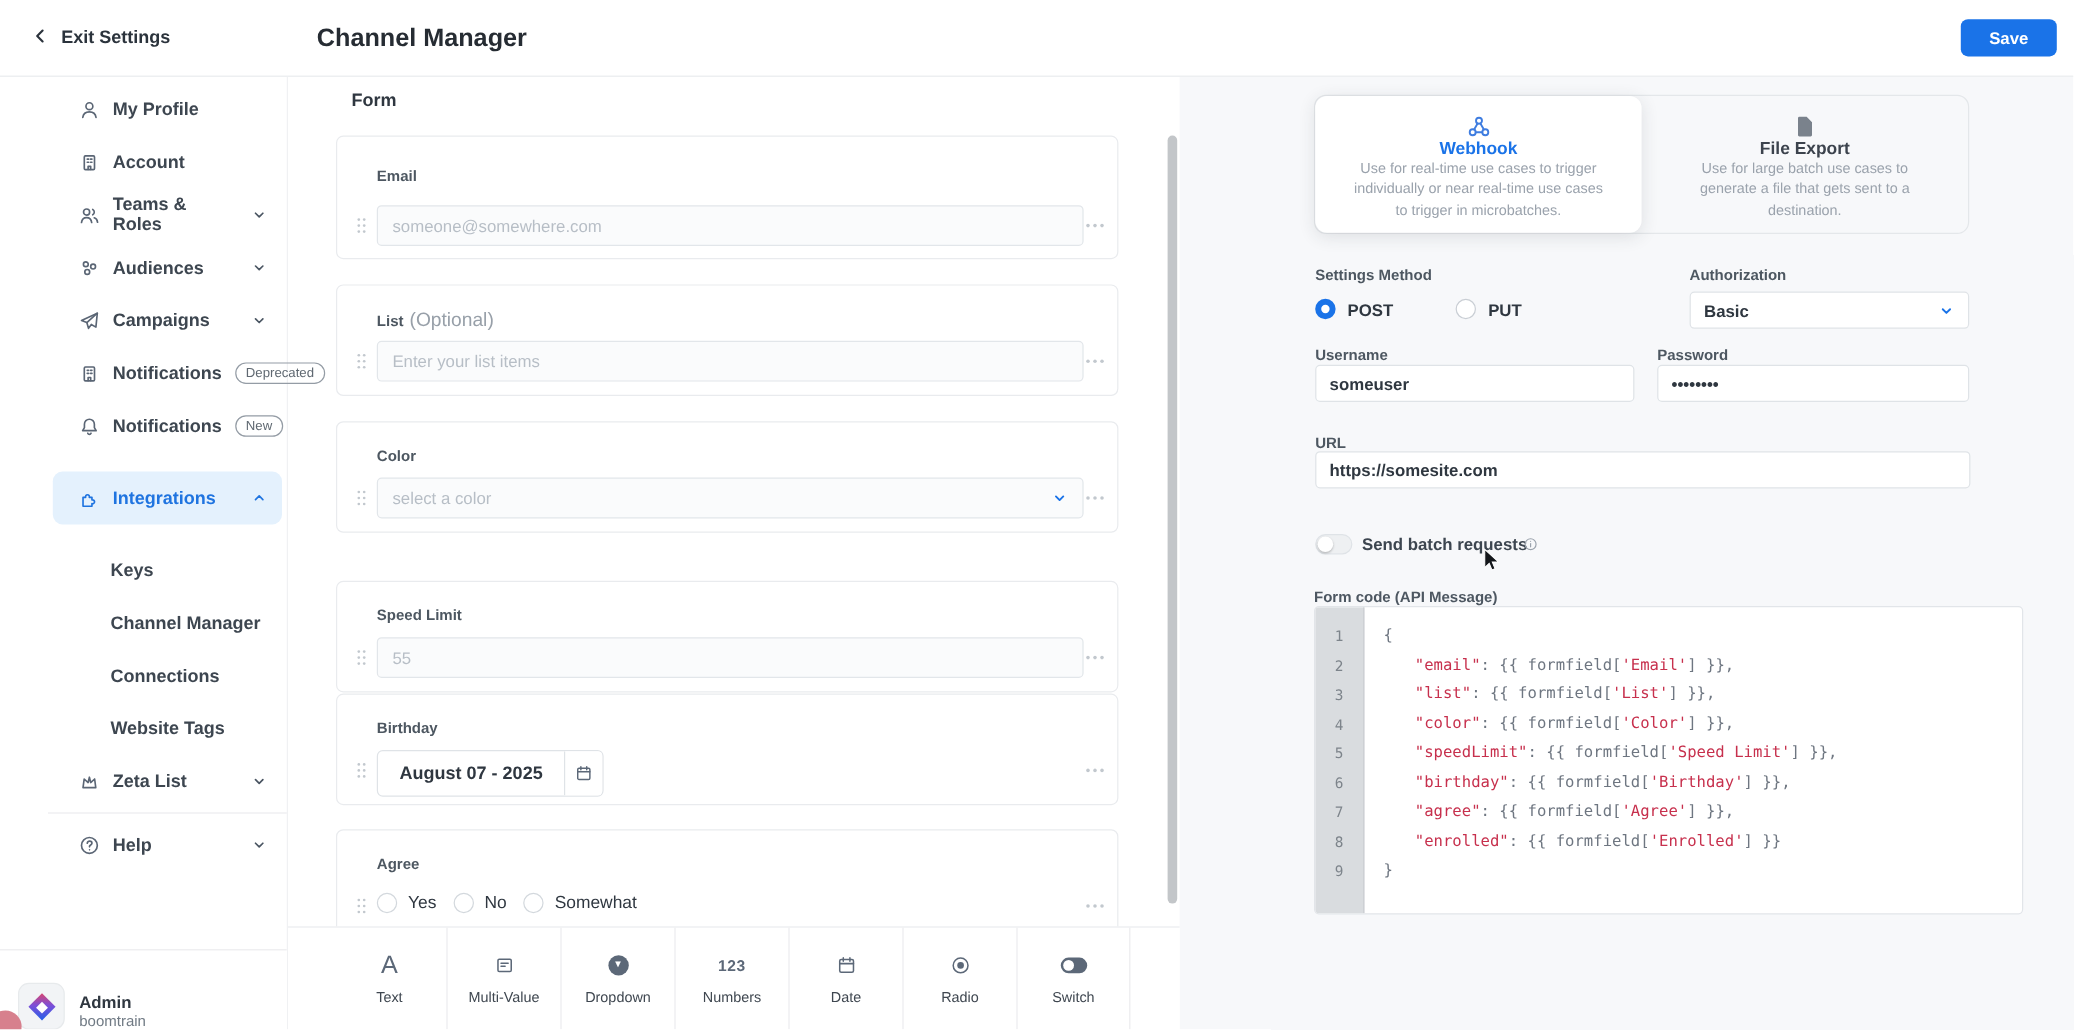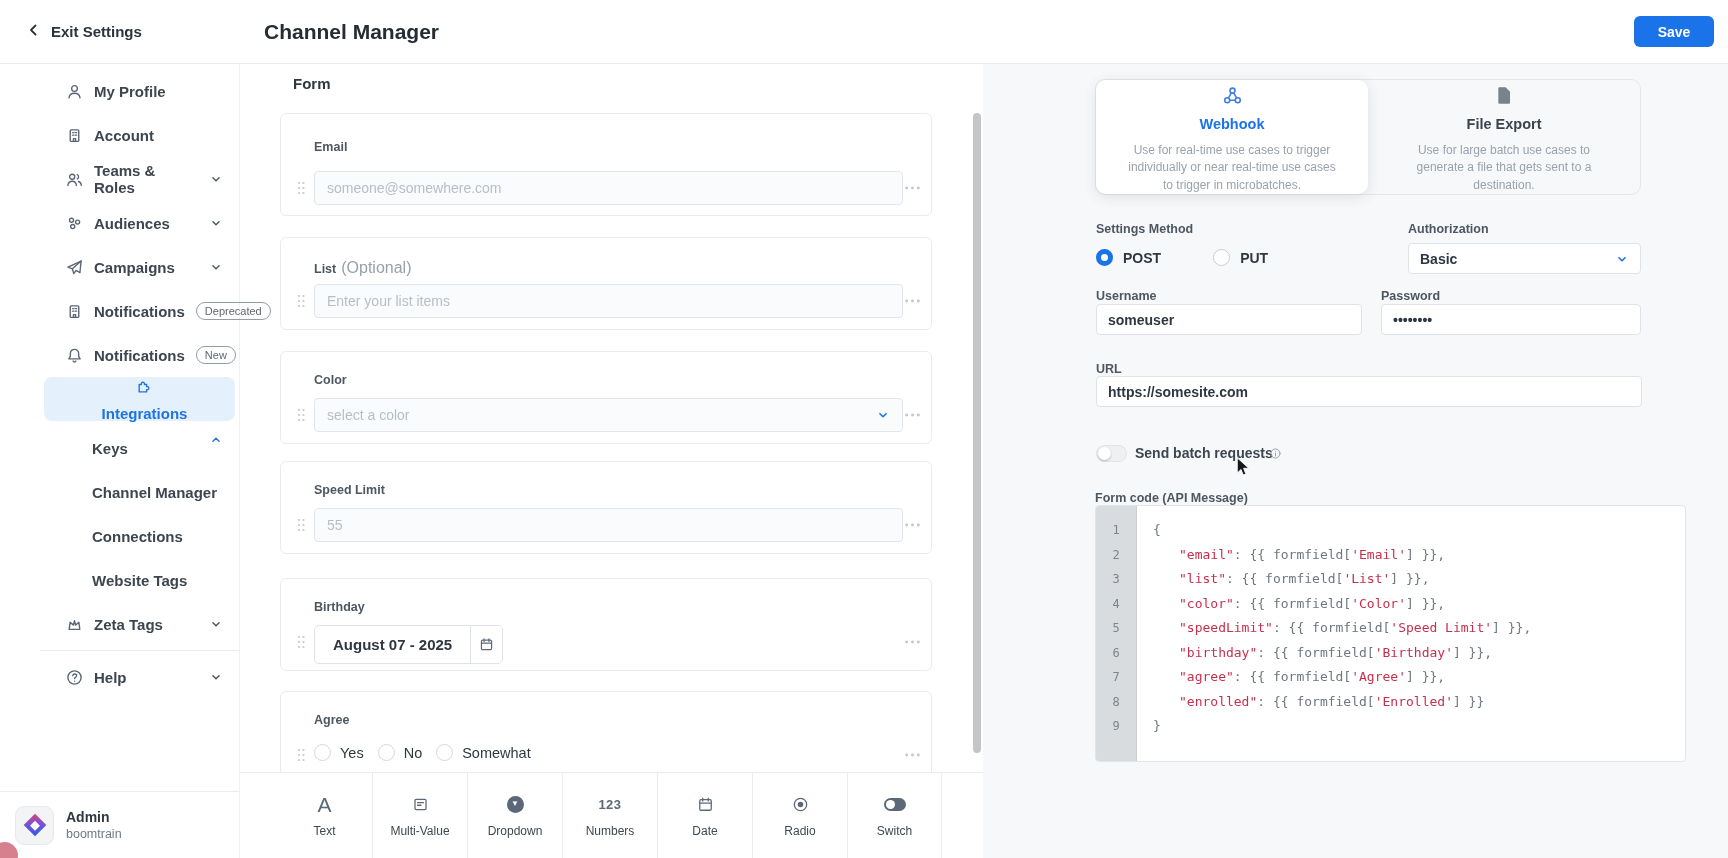--- a/index.html
+++ b/index.html
@@ -12,31 +12,31 @@
   .page-title{position:absolute;left:264px;top:0;height:63px;display:flex;align-items:center;
         font-size:21px;font-weight:700;color:#262c33;}
   .save-btn{position:absolute;right:14px;top:16px;width:80px;height:31px;background:#1a73e8;color:#fff;
         border:none;border-radius:6px;font-size:14px;font-weight:600;font-family:inherit;cursor:pointer;}
   
   .sidebar{position:absolute;top:63px;left:0;width:240px;bottom:0;background:#fff;border-right:1px solid #f0f1f3;
         box-sizing:border-box;padding-top:6px;z-index:5;padding-left:40px;}
   .side-item{height:44px;display:flex;align-items:center;padding:0 16px 0 26px;gap:11px;font-size:15px;
         font-weight:600;color:#3d4650;cursor:pointer;}
   .side-item .icon{color:#5b6675;display:flex;flex:none;}
-  .side-item.active{background:#e4f1fd;border-radius:8px;margin:0 4px;padding:0 12px 0 22px;color:#1f74e0;flex-direction:column;}
+  .side-item.active{background:#e4f1fd;border-radius:8px;margin:16px 4px;padding:0 12px 0 22px;color:#1f74e0;}
   .side-item.active .icon,.side-item.active .chev{color:#1f74e0;}
   .badge{font-size:11px;border:1px solid #949ca5;color:#5f6871;border-radius:10px;padding:2px 8px;
         font-weight:400;white-space:nowrap;}
   .chev{margin-left:auto;color:#4a5562;display:flex;}
   .sub-item{height:44px;display:flex;align-items:center;padding-left:52px;font-size:15px;font-weight:600;
         color:#3d4650;cursor:pointer;}
   .sub-group{margin-top:5px;}
   .side-divider{height:1px;background:#ececee;margin:4px 0;}
   .user-block{position:absolute;left:0;right:0;bottom:0;height:66px;border-top:1px solid #ececee;
-        display:flex;align-items:center;gap:12px;padding-left:15px;background:#fff;cursor:pointer;}
+        display:flex;align-items:flex-end;gap:12px;padding-left:15px;background:#fff;cursor:pointer;}
   .logo{width:37px;height:37px;border-radius:9px;background:#f2f4f6;border:1px solid #e7eaec;
         display:flex;align-items:center;justify-content:center;flex:none;}
   .logo-diamond{width:16px;height:16px;transform:rotate(45deg);
         background:linear-gradient(135deg,#d8456f,#7c4fd8 45%,#2360e8);
         display:flex;align-items:center;justify-content:center;}
   .logo-diamond::after{content:"";width:7px;height:7px;background:#fff;display:block;}
   .user-name{font-size:14px;font-weight:700;color:#2f3740;line-height:1.25;}
   .user-org{font-size:12.5px;color:#707a84;}
   .blob{position:absolute;left:-9px;bottom:-11px;width:27px;height:27px;border-radius:50%;background:#d7808d;}
   
@@ -76,21 +76,21 @@
   .glyph-123{font-size:13px;font-weight:700;letter-spacing:.5px;}
   .dd-circle{width:17px;height:17px;border-radius:50%;background:#5c6878;color:#fff;display:flex;
         align-items:center;justify-content:center;font-size:8px;line-height:1;}
   .sw-pill{width:22px;height:13px;border-radius:7px;background:#5c6878;position:relative;display:block;}
   .sw-pill::after{content:"";position:absolute;left:2px;top:2px;width:9px;height:9px;border-radius:50%;background:#fff;}
   .sb-thumb{position:absolute;right:2px;top:50px;width:8px;height:640px;border-radius:4px;background:#c3c6c9;cursor:pointer;}
   
   .rpanel{position:absolute;top:63px;left:983px;right:0;bottom:0;background:#f7f8fa;}
   .type-wrap{position:absolute;left:112px;top:16px;width:546px;height:116px;border:1px solid #e4e7ea;
         border-radius:10px;display:flex;box-sizing:border-box;}
-  .type-card{flex:1;display:flex;flex-direction:column;align-items:center;justify-content:center;gap:10px;
+  .type-card{flex:1;display:flex;flex-direction:column;align-items:center;justify-content:center;gap:0;
         padding:0 26px;text-align:center;cursor:pointer;border-radius:10px;}
   .type-card.selected{background:#fff;box-shadow:0 3px 14px rgba(40,50,60,.12);}
   .type-title{font-size:14.5px;font-weight:700;color:#3c434d;}
   .type-card.selected .type-title{color:#1a73e8;}
   .type-desc{font-size:12px;color:#9aa2ac;line-height:1.45;}
   .type-icon{height:26px;display:flex;align-items:flex-end;color:#7a828c;}
   .type-card.selected .type-icon{color:#3f7de0;}
   .rlabel{position:absolute;font-size:12.5px;font-weight:600;color:#4d5761;}
   .rinput{position:absolute;height:31px;box-sizing:border-box;background:#fff;border:1px solid #dfe3e7;
         border-radius:4px;padding:0 11px;font-size:14px;font-weight:600;color:#2f3740;font-family:inherit;}
@@ -239,21 +239,21 @@
           <div class="sub-item">Channel Manager</div>
           <div class="sub-item">Connections</div>
           <div class="sub-item">Website Tags</div>
         </div>
         <div class="side-item">
           <span class="icon">
             <svg width="17" height="17" viewBox="0 0 16 16" fill="none" stroke="currentColor" stroke-width="1.3" stroke-linecap="round" stroke-linejoin="round">
               <path d="M3 12.6 3.9 5.8 7 8.6 8 4.4l1 4.2 3.1-2.8.9 6.8z"></path>
             </svg>
           </span>
-          <span>Zeta Tags</span>
+          <span>Zeta List</span>
           <span class="chev">
             <svg width="14" height="14" viewBox="0 0 16 16" fill="none" stroke="currentColor" stroke-width="1.6" stroke-linecap="round" stroke-linejoin="round">
               <path d="M4.5 6.5 8 10l3.5-3.5"></path>
             </svg>
           </span>
         </div>
         <div class="side-divider"></div>
         <div class="side-item">
           <span class="icon">
             <svg width="17" height="17" viewBox="0 0 16 16" fill="none" stroke="currentColor" stroke-width="1.3" stroke-linecap="round" stroke-linejoin="round">
@@ -350,21 +350,21 @@
             </svg>
           </span>
           <span class="dots" style="top: 63px;">
             <svg width="17" height="5" viewBox="0 0 16 4" fill="#c2c8ce" stroke="none">
               <circle cx="2.5" cy="2" r="1.4"></circle>
               <circle cx="8" cy="2" r="1.4"></circle>
               <circle cx="13.5" cy="2" r="1.4"></circle>
             </svg>
           </span>
         </div>
-        <div class="card" style="top: 398px; height: 93px;">
+        <div class="card" style="top: 421px; height: 93px;">
           <div class="card-label" style="top: 21px;">Speed Limit</div>
           <div class="field-row" style="top: 46px;"><input class="f-input" placeholder="55" style=""></div>
           <span class="drag" style="top: 63px;">
             <svg width="17" height="14" viewBox="0 0 9 14" fill="#c2c8ce" stroke="none">
               <circle cx="2" cy="2" r="1.1"></circle>
               <circle cx="6.5" cy="2" r="1.1"></circle>
               <circle cx="2" cy="7" r="1.1"></circle>
               <circle cx="6.5" cy="7" r="1.1"></circle>
               <circle cx="2" cy="12" r="1.1"></circle>
               <circle cx="6.5" cy="12" r="1.1"></circle>

